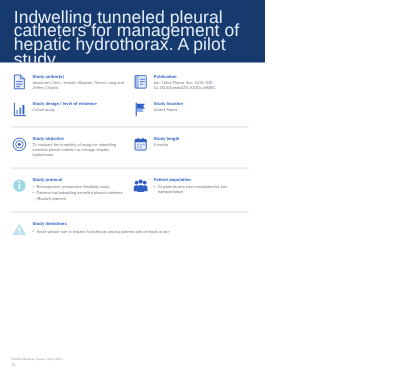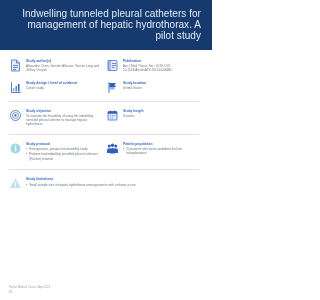--- a/index.html
+++ b/index.html
@@ -23,25 +23,24 @@
   .header {
     position: relative;
     width: 212px;
     height: 50px;
     background: #163a6e;
     padding: 8px 11px 0 11px;
     overflow: hidden;
   }
   .header-title {
     color: #e3eaf6;
-    font-size: 10px;
+    font-size: 14px;
     line-height: 11.2px;
     font-weight: 400;
     letter-spacing: 0.05px;
-    text-align: right;
   }
 
   
   .body {
     padding: 5px 9px 0 9px;
   }
 
   .grid-row {
     display: flex;
     width: 100%;

